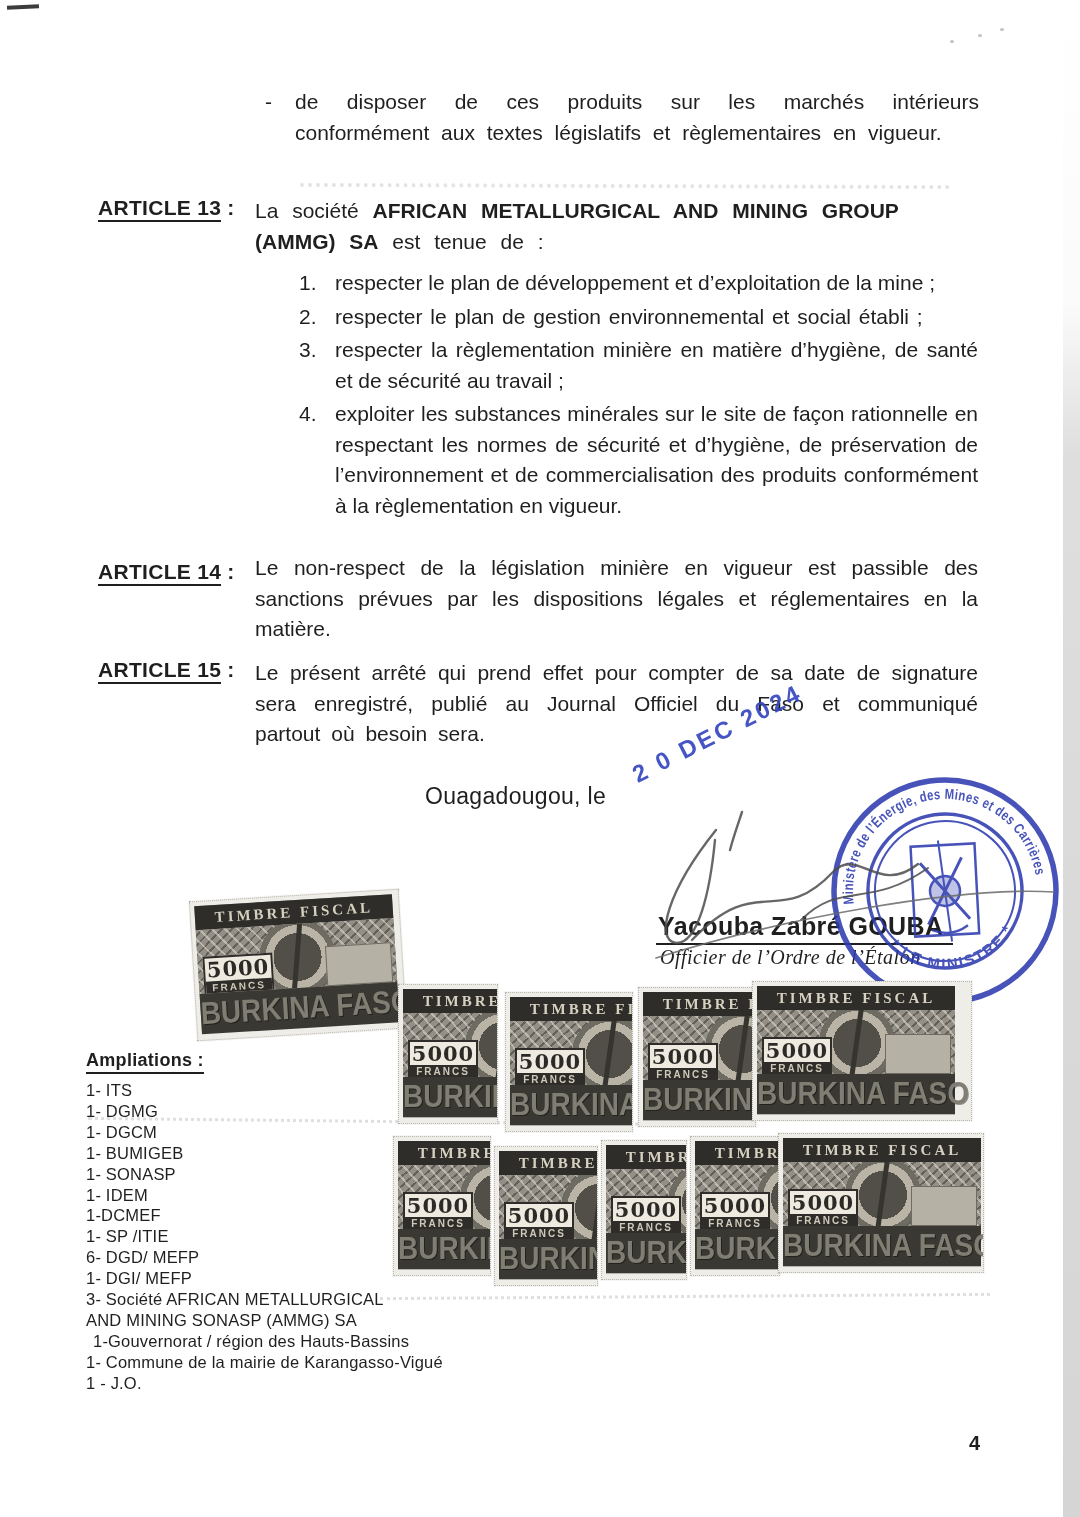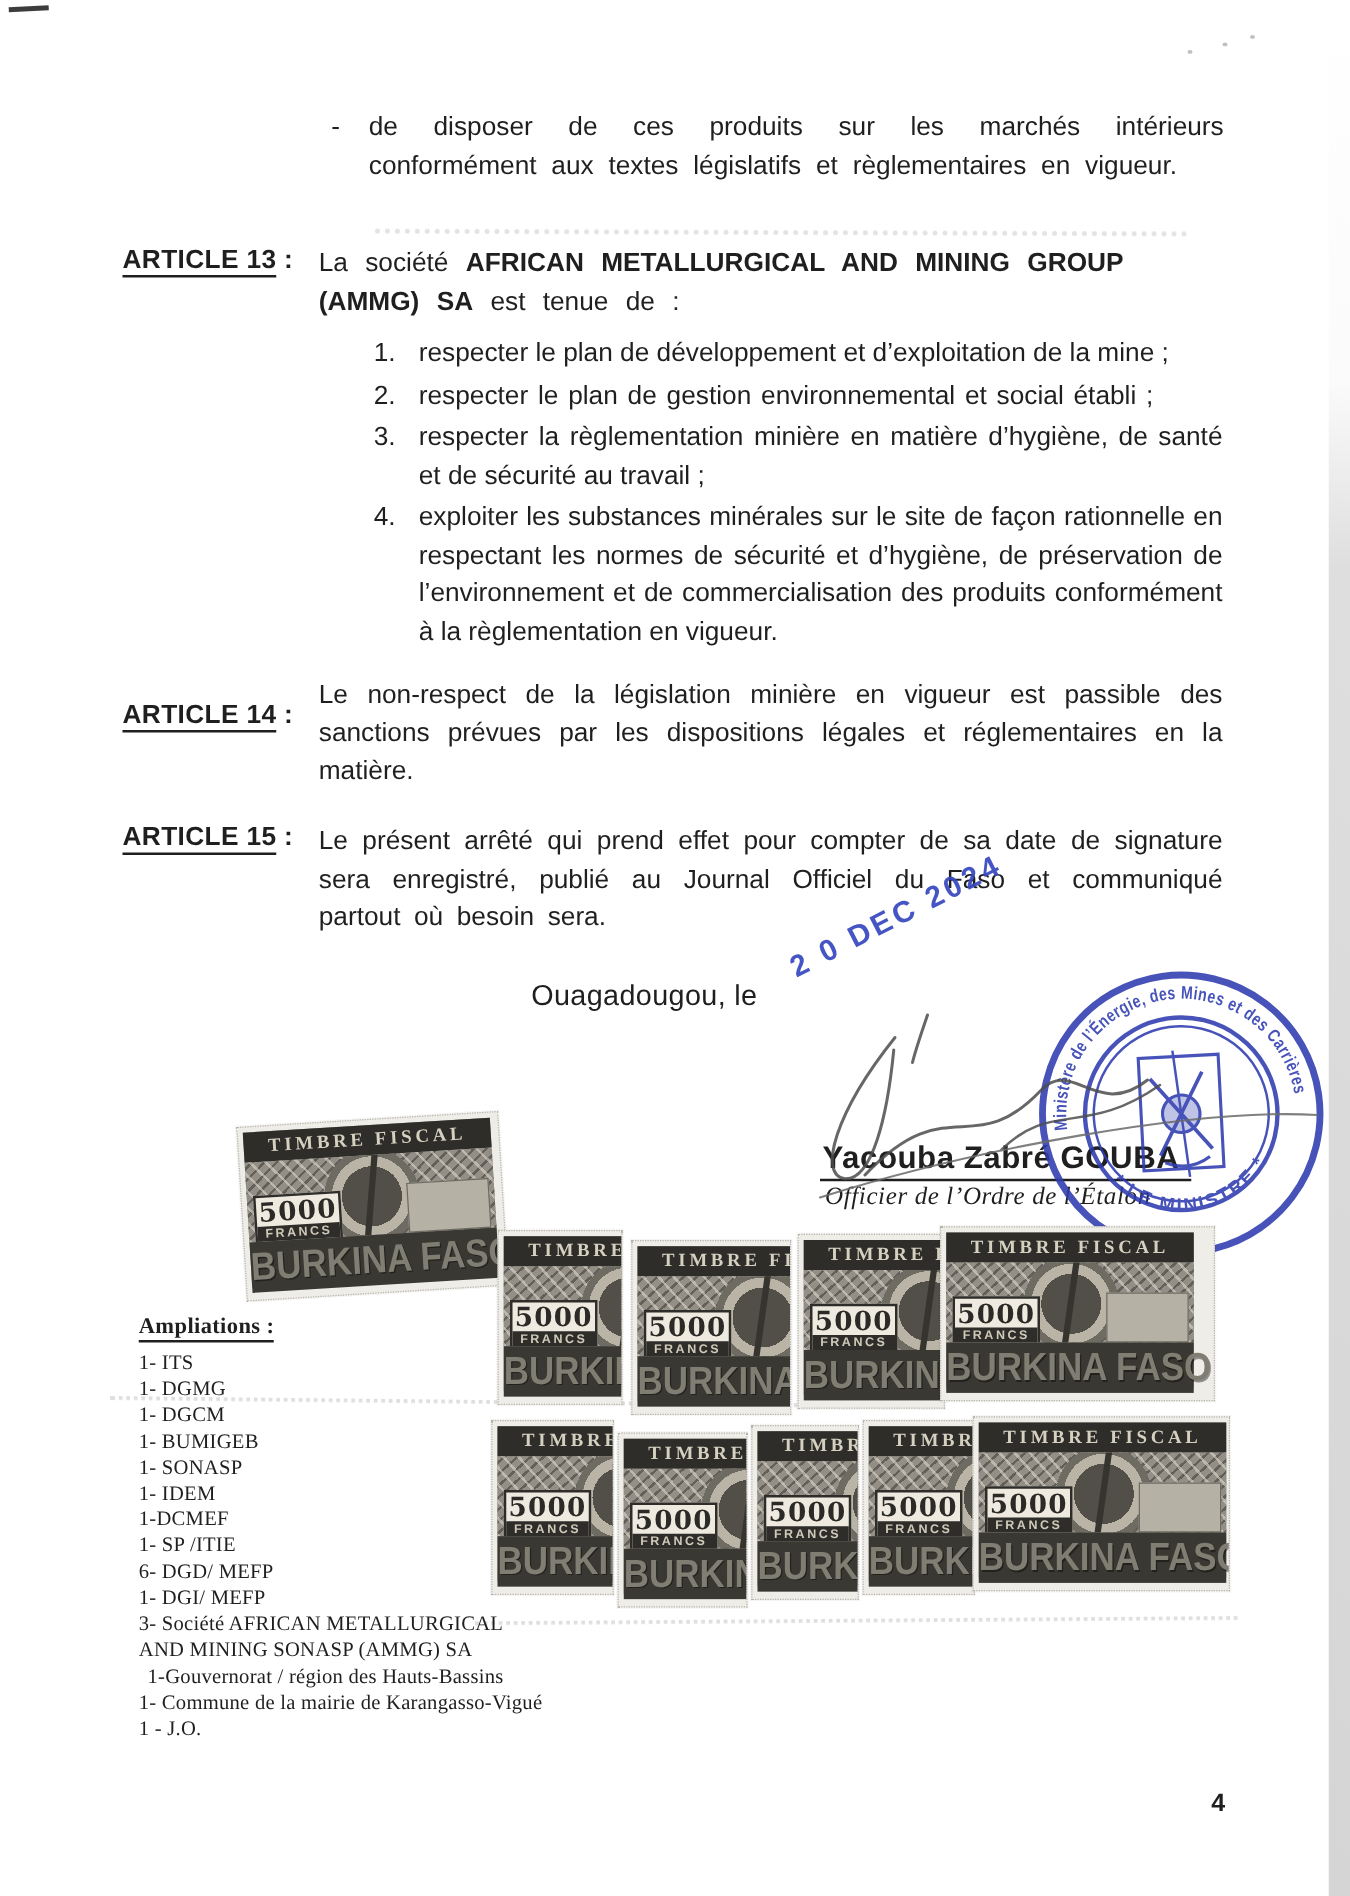--- a/index.html
+++ b/index.html
@@ -55,21 +55,21 @@
   .s-circle::after{content:"";position:absolute;left:40px;top:8px;width:5px;height:70px;background:#35342f;transform:rotate(8deg);}
   .s-box{position:absolute;left:5px;top:27px;width:66px;text-align:center;border:2px solid #2e2d29;background:#eeeae0;}
   .s-val{font-family:"DejaVu Serif",serif;font-weight:bold;font-size:21px;line-height:23px;color:#2b2a26;letter-spacing:1px;}
   .s-cur{background:#2e2d29;color:#cfc9b9;font-size:10px;font-weight:bold;letter-spacing:2px;line-height:13px;}
   .s-patch{position:absolute;right:4px;top:24px;width:64px;height:38px;background:#b5b1a5;border:1px solid #6e6b63;}
   .s-country{height:36px;background:#393832;color:#807d73;font-weight:bold;font-size:28px;
      letter-spacing:0;text-align:center;line-height:35px;white-space:nowrap;
      transform:scaleY(1.12);transform-origin:top;text-shadow:1px 1px 0 rgba(0,0,0,.4);}
   .big-stamp{transform:rotate(-3.5deg);}
   
-  .ampliations{position:absolute;left:111px;top:1050px;width:370px;font-family:Liberation Serif, serif;}
+  .ampliations{position:absolute;left:86px;top:1050px;width:370px;}
   .amp-title{font-size:18px;font-weight:bold;letter-spacing:.3px;border-bottom:2px solid #1f1f1f;
      display:inline-block;padding-bottom:1px;margin-bottom:6px;}
   .amp-list div{font-size:16.5px;line-height:20.9px;letter-spacing:.2px;}
   .amp-list div:nth-child(13){padding-left:7px;}
   .page-num{position:absolute;left:969px;top:1432px;font-size:20px;font-weight:bold;}
 </style>
 </head>
 <body>
 
 <div class="page">
@@ -113,21 +113,21 @@
     </div>
     <div class="li">
       <span class="num">4.</span>
       <span class="litext">exploiter les substances minérales sur le site de façon rationnelle en respectant les normes de sécurité et d’hygiène, de préservation de l’environnement et de commercialisation des produits conformément à la règlementation en vigueur.</span>
     </div>
   </div>
 
   <div class="art-label" style="top:560px;">
     <span class="art-underline">ARTICLE 14</span><span class="art-sep">:</span>
   </div>
-  <div class="art-body ws5" style="top:541px;">Le non-respect de la législation minière en vigueur est passible des sanctions prévues par les dispositions légales et réglementaires en la matière.</div>
+  <div class="art-body ws5" style="top:553px;">Le non-respect de la législation minière en vigueur est passible des sanctions prévues par les dispositions légales et réglementaires en la matière.</div>
 
   <div class="art-label" style="top:658px;">
     <span class="art-underline">ARTICLE 15</span><span class="art-sep">:</span>
   </div>
   <div class="art-body ws5" style="top:658px;">Le présent arrêté qui prend effet pour compter de sa date de signature sera enregistré, publié au Journal Officiel du Faso et communiqué partout où besoin sera.</div>
 
   <div class="place-line">Ouagadougou, le</div>
   <div class="date-stamp">2 0 DEC 2024</div>
 
   <div class="signer-name">Yacouba Zabré GOUBA</div>

